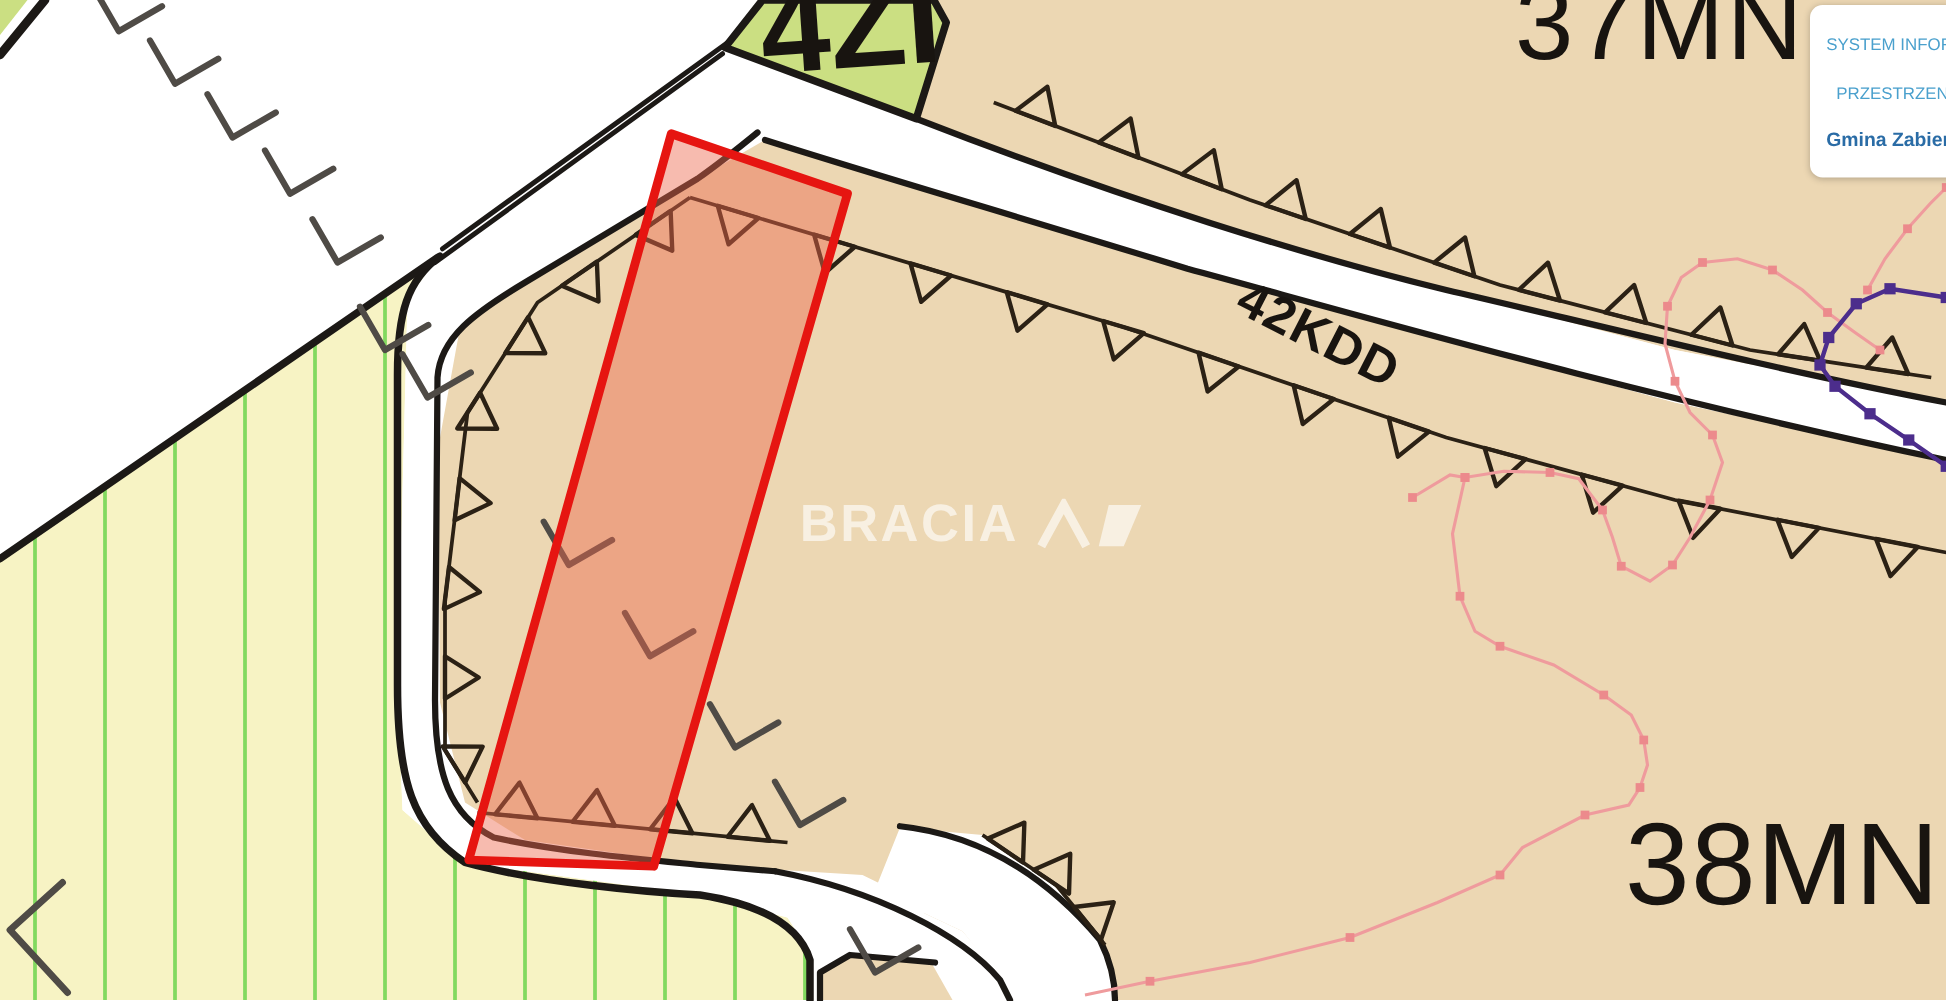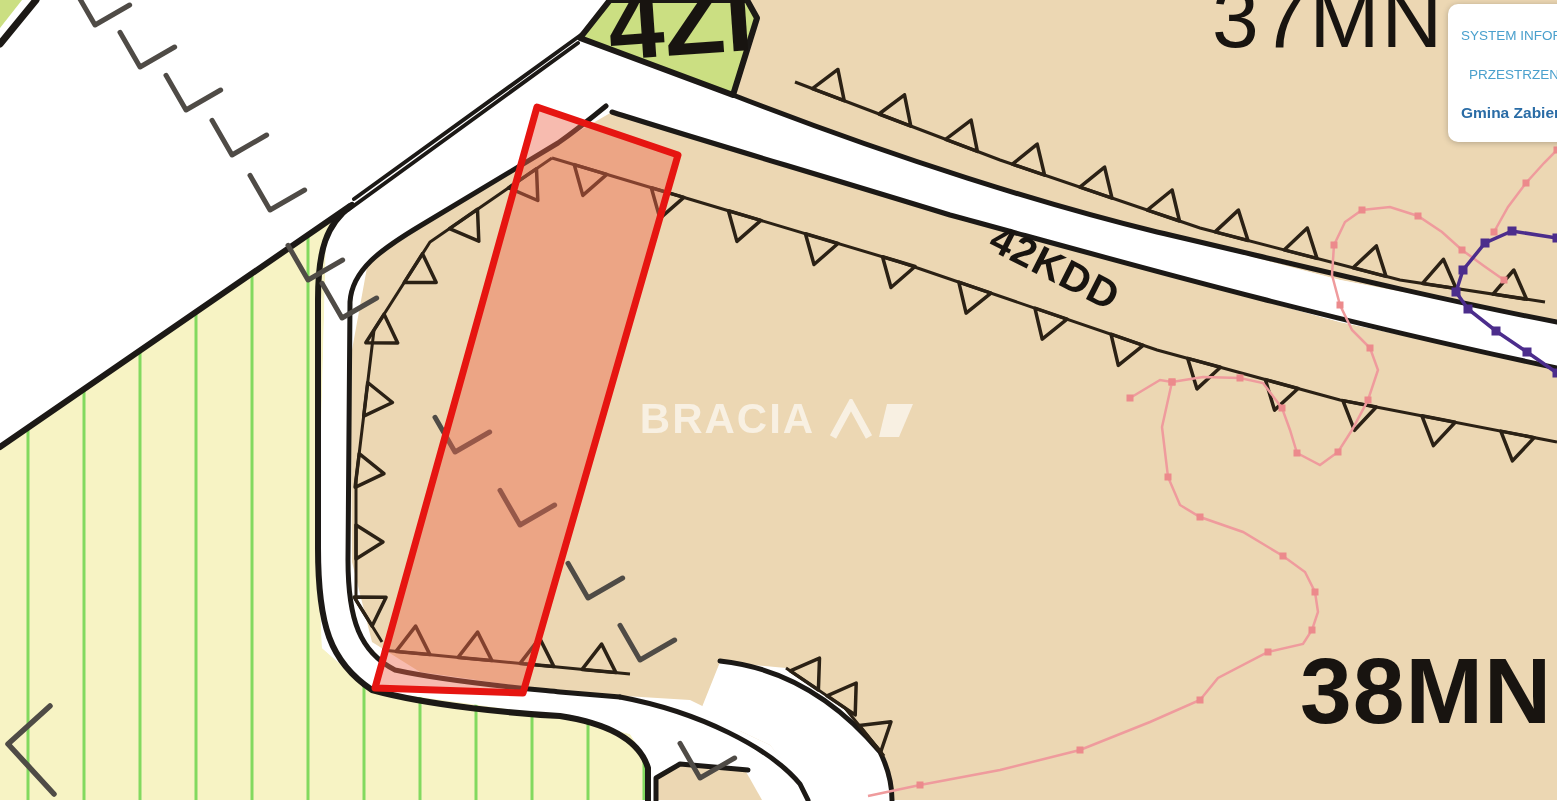--- a/index.html
+++ b/index.html
@@ -1,21 +1,21 @@
 <!DOCTYPE html>
 <html><head>
 <meta charset="utf-8">
 <style>
   html,body{margin:0;padding:0;background:#fff;font-family:"Liberation Sans",sans-serif;}
   .stage{position:relative;width:1557px;height:801px;overflow:hidden;background:#ffffff;}
   .stage svg{position:absolute;left:0;top:0;}
   .map-label{position:absolute;color:#181410;white-space:nowrap;line-height:1;}
   .lbl-4zi{left:608px;top:-30px;font-size:100px;font-weight:bold;transform:rotate(-4deg);}
   .lbl-37mn{left:1212px;top:-24px;font-size:84px;font-weight:normal;letter-spacing:2px;}
-  .lbl-38mn{left:1300px;top:645px;font-size:93px;font-weight:bold;letter-spacing:1px;}
+  .lbl-38mn{left:1300px;top:645px;font-size:93px;font-weight:normal;letter-spacing:1px;}
   .lbl-road{left:1002px;top:218px;font-size:41px;font-weight:bold;transform:rotate(27deg);transform-origin:left top;letter-spacing:1px;}
   .watermark{position:absolute;left:0;top:378px;width:1557px;display:flex;justify-content:center;align-items:center;gap:12px;
     color:rgba(255,255,255,0.62);font-size:42px;font-weight:bold;letter-spacing:2px;pointer-events:none;margin-top:17px;}
   .watermark svg{position:static;}
   .info-panel{position:absolute;left:1448px;top:4px;width:220px;height:138px;background:#ffffff;
     border-radius:10px 0 0 10px;box-shadow:0 1px 6px rgba(0,0,0,0.25);}
   .info-line{position:absolute;left:13px;white-space:nowrap;}
   .info-line.l1{top:24px;font-size:13.5px;color:#4aa0cd;}
   .info-line.l2{top:63px;left:21px;font-size:13.5px;color:#4aa0cd;}
   .info-line.l3{top:100px;font-size:15.5px;font-weight:bold;color:#2a6ca6;}

